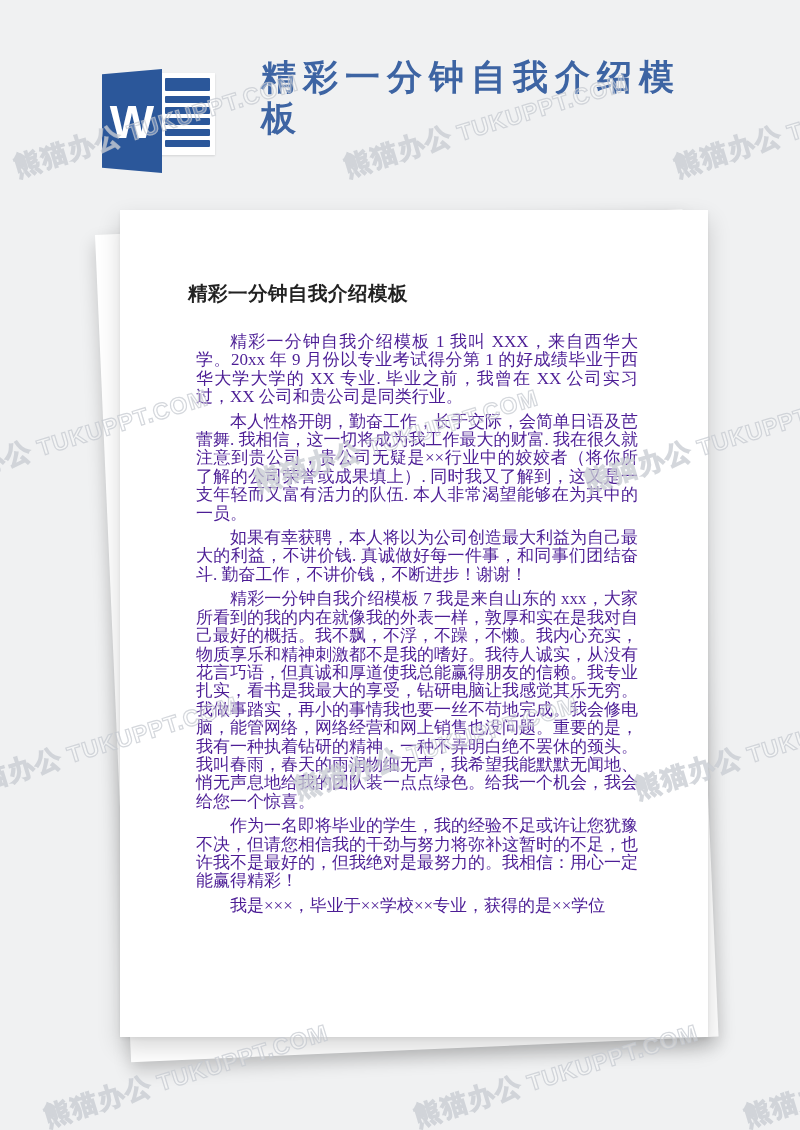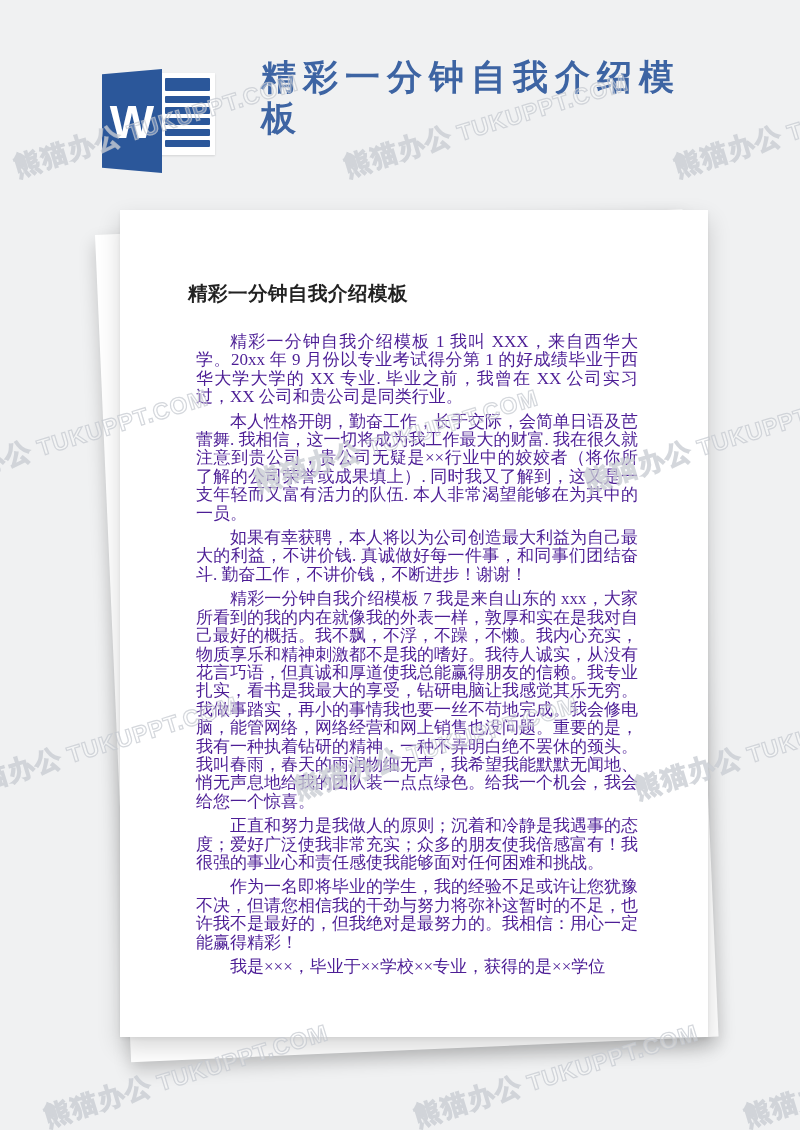--- a/index.html
+++ b/index.html
@@ -95,21 +95,20 @@
   <h1 class="header-title">精彩一分钟自我介绍模板</h1>
 
   <div class="paper back"></div>
   <div class="paper main">
     <h2 class="doc-title">精彩一分钟自我介绍模板</h2>
     <div class="doc-body">
         <p class="doc-paragraph">精彩一分钟自我介绍模板 1 我叫 XXX，来自西华大学。20xx 年 9 月份以专业考试得分第 1 的好成绩毕业于西华大学大学的 XX 专业. 毕业之前，我曾在 XX 公司实习过，XX 公司和贵公司是同类行业。</p>
         <p class="doc-paragraph">本人性格开朗，勤奋工作，长于交际，会简单日语及芭蕾舞. 我相信，这一切将成为我工作最大的财富. 我在很久就注意到贵公司，贵公司无疑是××行业中的姣姣者（将你所了解的公司荣誉或成果填上）. 同时我又了解到，这又是一支年轻而又富有活力的队伍. 本人非常渴望能够在为其中的一员。</p>
         <p class="doc-paragraph">如果有幸获聘，本人将以为公司创造最大利益为自己最大的利益，不讲价钱. 真诚做好每一件事，和同事们团结奋斗. 勤奋工作，不讲价钱，不断进步！谢谢！</p>
         <p class="doc-paragraph">精彩一分钟自我介绍模板 7 我是来自山东的 xxx，大家所看到的我的内在就像我的外表一样，敦厚和实在是我对自己最好的概括。我不飘，不浮，不躁，不懒。我内心充实，物质享乐和精神刺激都不是我的嗜好。我待人诚实，从没有花言巧语，但真诚和厚道使我总能赢得朋友的信赖。我专业扎实，看书是我最大的享受，钻研电脑让我感觉其乐无穷。我做事踏实，再小的事情我也要一丝不苟地完成。我会修电脑，能管网络，网络经营和网上销售也没问题。重要的是，我有一种执着钻研的精神，一种不弄明白绝不罢休的颈头。我叫春雨，春天的雨润物细无声，我希望我能默默无闻地、悄无声息地给我的团队装一点点绿色。给我一个机会，我会给您一个惊喜。</p>
-        <p class="doc-paragraph">正直和努力是我做人的原则；沉着和冷静是我遇事的态度；爱好广泛使我非常充实；众多的朋友使我倍感富有！我很强的事业心和责任感使我能够面对任何困难和挑战。</p>
         <p class="doc-paragraph">作为一名即将毕业的学生，我的经验不足或许让您犹豫不决，但请您相信我的干劲与努力将弥补这暂时的不足，也许我不是最好的，但我绝对是最努力的。我相信：用心一定能赢得精彩！</p>
         <p class="doc-paragraph">我是×××，毕业于××学校××专业，获得的是××学位</p>
       </div>
   </div>
 
   <div class="wm-layer" id="wm-layer">
       <span class="wm" style="left: 15px; top: 150px;"><span>熊猫办公</span><span class="wm-latin">TUKUPPT.COM</span></span>
       <span class="wm" style="left: 345px; top: 150px;"><span>熊猫办公</span><span class="wm-latin">TUKUPPT.COM</span></span>
       <span class="wm" style="left: 675px; top: 150px;"><span>熊猫办公</span><span class="wm-latin">TUKUPPT.COM</span></span>
       <span class="wm" style="left: -75px; top: 465px;"><span>熊猫办公</span><span class="wm-latin">TUKUPPT.COM</span></span>

